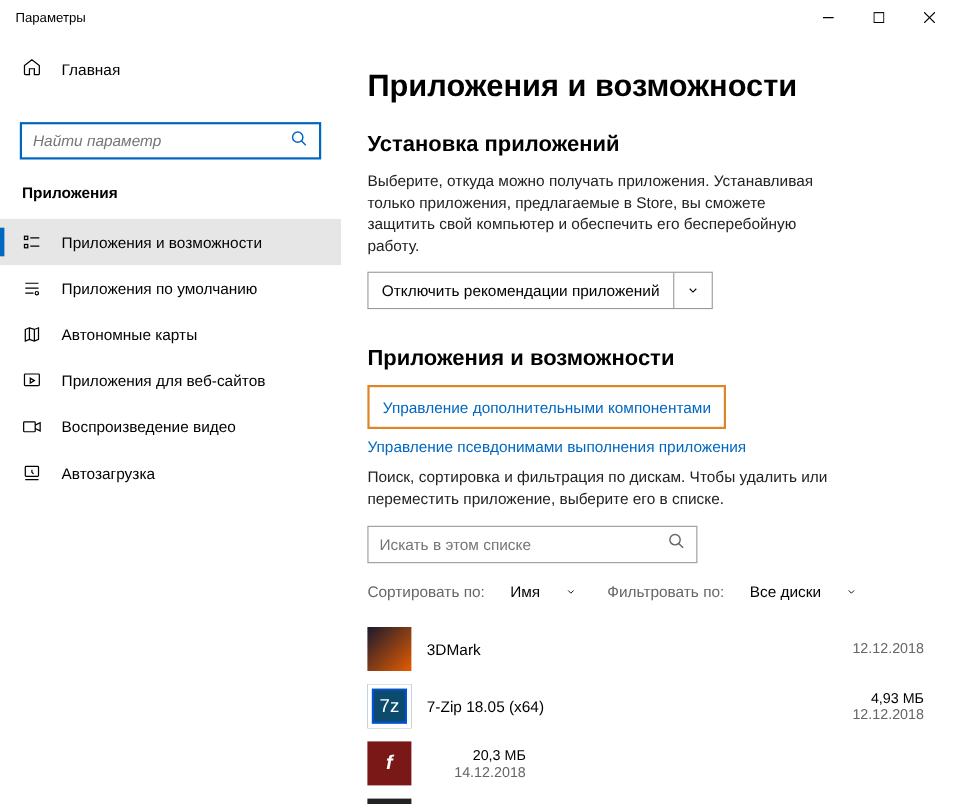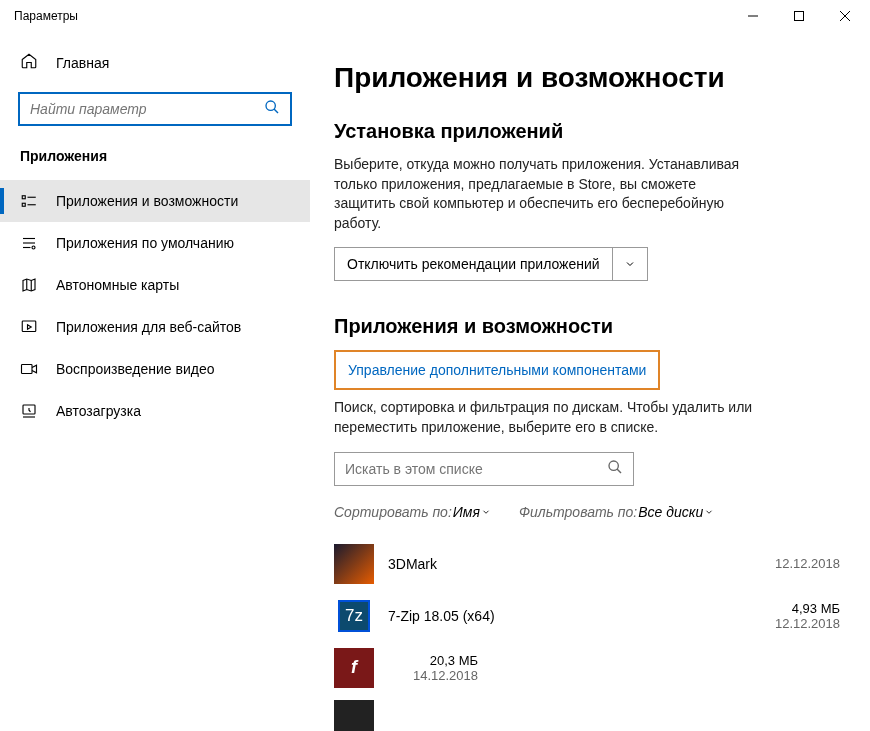--- a/index.html
+++ b/index.html
@@ -6,21 +6,21 @@
 body { width: 870px; height: 731px; background: #fff; overflow: hidden; position: relative; }
 
 .titlebar { height: 32px; display: flex; align-items: center; padding: 0 2px 0 14px; }
 .title { font-size: 12px; color: #000; flex: 1; }
 .win-ctrl { width: 46px; height: 32px; display: flex; align-items: center; justify-content: center; }
 .win-ctrl svg { width: 10px; height: 10px; }
 
 .content { display: flex; height: calc(100% - 32px); }
 
 .sidebar { width: 310px; padding: 20px 0 0 0; border-right: none; }
-.home-row { display: flex; align-items: center; padding: 0 20px; margin-bottom: 19px; gap: 18px; }
+.home-row { display: flex; align-items: center; padding: 0 20px; margin-bottom: 38px; gap: 18px; }
 .home-row span { font-size: 14px; }
 
 .search-wrap { margin: 0 18px 22px 18px; }
 .search-box { height: 34px; border: 2px solid #0067c0; display: flex; align-items: center; padding: 12px 10px; }
 .search-box input { border: none; outline: none; flex: 1; font-size: 14px; font-style: italic; color: #666; background: transparent; }
 .search-box .sicon { color: #0067c0; }
 
 .section-label { font-weight: 600; font-size: 14px; padding: 0 20px; margin-bottom: 16px; }
 
 .nav-item { display: flex; align-items: center; padding: 0 20px; height: 42px; gap: 18px; cursor: pointer; position: relative; }
@@ -38,21 +38,21 @@
 .combo-label { padding: 0 12px; font-size: 14px; border-right: 1px solid #999; height: 100%; display: flex; align-items: center; }
 .combo-chev { width: 34px; display: flex; align-items: center; justify-content: center; }
 
 .link { color: #0067c0; font-size: 14px; display: block; margin-bottom: 10px; cursor: pointer; }
 .link.highlighted { border: 2px solid #e08428; padding: 10px 12px; display: inline-block; margin-bottom: 8px; }
 
 .filter-search { height: 34px; width: 300px; border: 1px solid #999; display: flex; align-items: center; padding: 0 10px; margin: 10px 0 18px 0; }
 .filter-search input { border: none; outline: none; flex: 1; font-size: 14px; color: #737373; }
 
 .sort-row { display: flex; gap: 28px; font-size: 14px; margin-bottom: 18px; }
-.sort-row .grp { display: flex; align-items: center; gap: 1px; color: #666; font-style: italic; }
+.sort-row .grp { display: flex; align-items: center; gap: 23px; color: #666; }
 .sort-row .val { color: #000; }
 
 .app-row { display: flex; align-items: center; padding: 6px 0; gap: 14px; }
 .app-icon { width: 40px; height: 40px; flex-shrink: 0; }
 .app-info { flex: 1; }
 .app-name { font-size: 14px; }
 .app-meta { text-align: right; font-size: 13px; color: #666; min-width: 90px; }
 .app-size { color: #000; }
 </style>
 </head>
@@ -170,20 +170,21 @@
       <span class="combo-label">Отключить рекомендации приложений</span>
       <span class="combo-chev">
           <svg width="12" height="12" viewBox="0 0 24 24" fill="none" stroke="#000" stroke-width="2">
             <polyline points="6 9 12 15 18 9"></polyline>
           </svg>
         </span>
     </div>
 
     <h2>Приложения и возможности</h2>
     <a class="link highlighted">Управление дополнительными компонентами</a><br>
+    <a class="link">Управление псевдонимами выполнения приложения</a>
 
     <p class="desc">Поиск, сортировка и фильтрация по дискам. Чтобы удалить или переместить приложение, выберите его в списке.</p>
 
     <div class="filter-search">
       <input placeholder="Искать в этом списке" style="">
       <span><svg width="16" height="16" viewBox="0 0 24 24" fill="none" stroke="#666" stroke-width="2">
             <circle cx="10" cy="10" r="7"></circle>
             <line x1="21" y1="21" x2="15" y2="15"></line>
           </svg></span>
     </div>

